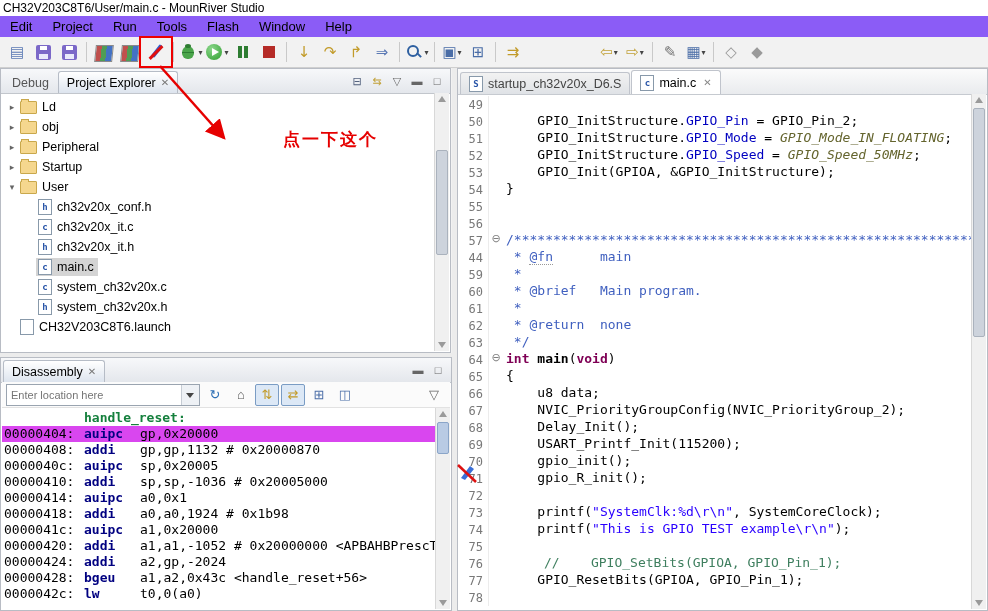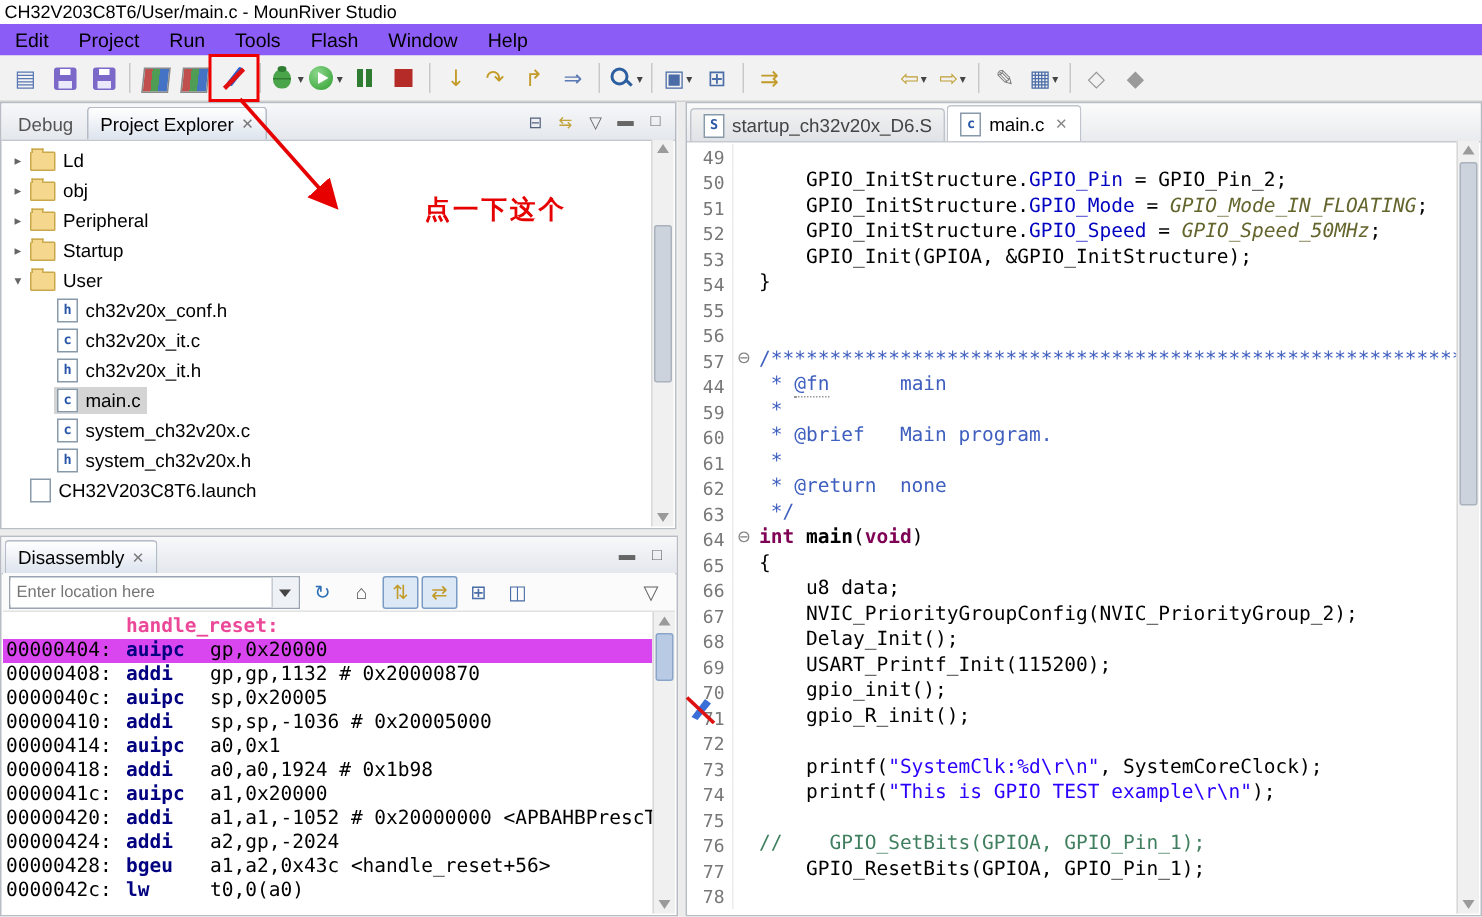--- a/index.html
+++ b/index.html
@@ -80,21 +80,21 @@
   .combo{width:192px;height:20px;border:1px solid #9aa4b0;background:#fff;display:flex;align-items:center;}
   .combo input{flex:1;border:none;outline:none;height:16px;font-size:11px;padding:0 4px;font-family:"Liberation Sans",sans-serif;min-width:0;}
   .combo-btn{width:17px;height:100%;border-left:1px solid #c6ccd4;background:#eef1f5;position:relative;}
   .combo-btn::after{content:"";position:absolute;left:4px;top:8px;border-left:4px solid transparent;border-right:4px solid transparent;
                     border-top:5px solid #444;}
   .dt-btn{width:22px;height:20px;display:flex;align-items:center;justify-content:center;font-size:13px;border-radius:2px;border:1px solid transparent;}
   .dt-btn.pressed{background:#dce8f6;border-color:#7a9cc4;}
   .dt-push{margin-left:auto;}
   .dbody{position:absolute;left:1px;top:50px;right:16px;bottom:1px;overflow:hidden;
          font:13px "DejaVu Sans Mono",monospace;padding-top:2px;}
-  .da-label{margin-left:82px;font-weight:bold;color:#ec4899;height:16px;line-height:16px;}
+  .da-label{margin-left:82px;font-weight:bold;color:#15803d;height:16px;line-height:16px;}
   .da-row{height:16px;line-height:16px;display:flex;white-space:pre;}
   .da-row.current{background:#d946ef;}
   .da-addr{flex:0 0 82px;padding-left:2px;box-sizing:border-box;}
   .da-op{flex:0 0 56px;font-weight:bold;color:#000080;}
   .da-args{flex:1;}
   
   .etabs{height:25px;background:linear-gradient(#fbfbfb,#e9ebee);border-bottom:1px solid #c6cad0;
          display:flex;align-items:flex-end;padding-left:2px;}
   .etab{height:21px;display:flex;align-items:center;gap:5px;padding:0 8px;font-size:12.5px;margin-right:1px;
         border:1px solid #c0c4cc;border-bottom:none;border-radius:3px 3px 0 0;
@@ -105,21 +105,21 @@
   #code-lines{flex:1;overflow:hidden;padding-top:2px;}
   .cl{height:17px;display:flex;align-items:flex-start;}
   .ln{flex:0 0 30px;text-align:right;padding-right:5px;color:#787878;
       font:12px "DejaVu Sans Mono",monospace;border-right:1px solid #ececec;height:100%;display:flex;align-items:center;justify-content:flex-end;box-sizing:border-box;}
   .fold{flex:0 0 14px;text-align:center;color:#808080;font-size:11px;}
   .ct{white-space:pre;font:13px "DejaVu Sans Mono",monospace;padding-left:3px;}
   .tk-k{color:#7f0055;font-weight:bold;}
   .tk-s{color:#2a00ff;}
   .tk-d{color:#3f5fbf;}
   .tk-w{color:#3f5fbf;border-bottom:1px dotted #999;}
-  .tk-c{color:#3f7f5f;}
+  .tk-c{color:#3f7f5f;margin-left:38px;}
   .tk-f{color:#0000c0;}
   .tk-e{color:#64642d;font-style:italic;}
   .tk-b{font-weight:bold;}
   
   .anno-text{position:absolute;left:283px;top:128px;color:#e60000;font-weight:bold;font-size:17px;letter-spacing:2px;}
   #anno-arrow{position:absolute;left:142px;top:58px;pointer-events:none;}
   #cursor{position:absolute;left:456px;top:462px;pointer-events:none;}
 </style>
 </head>
 <body>

